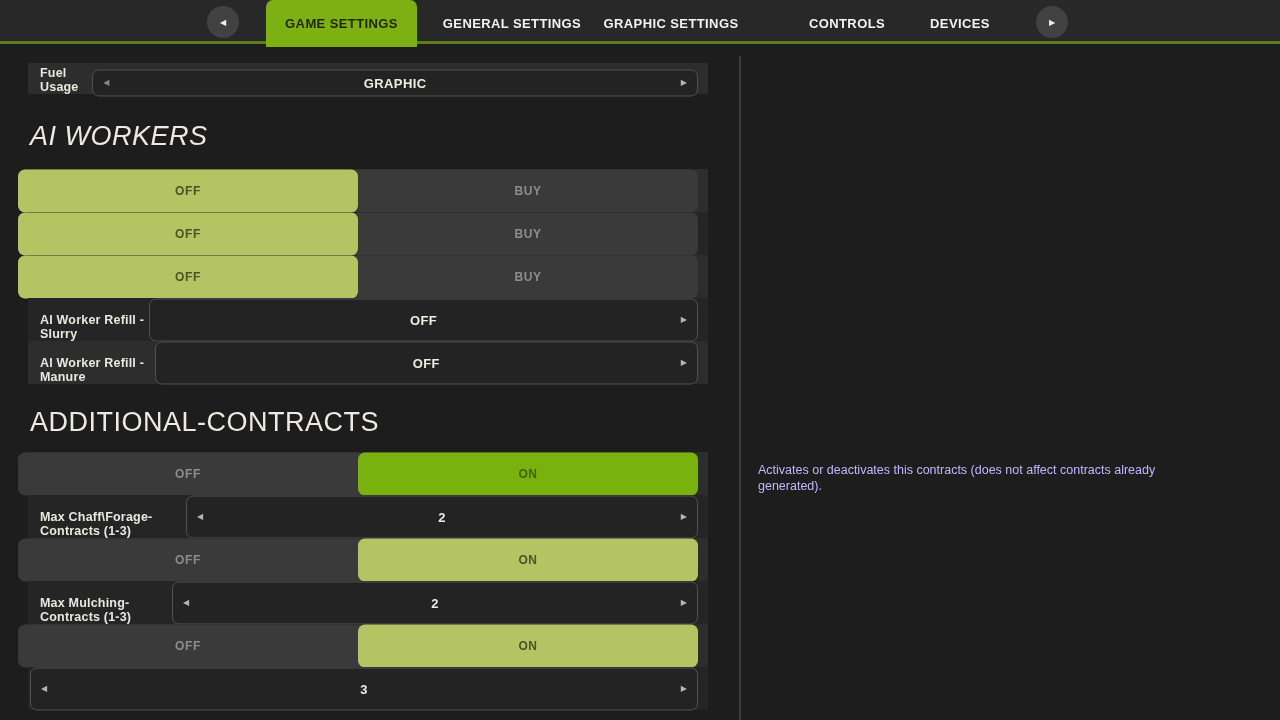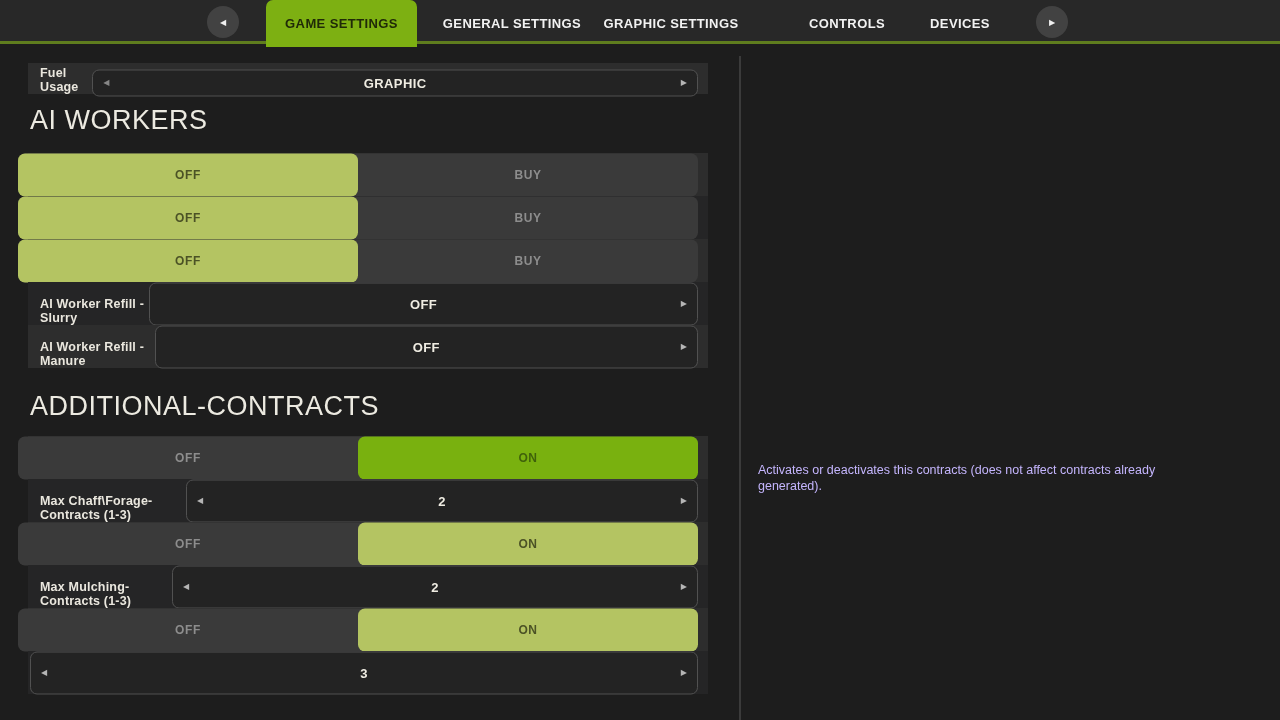--- a/index.html
+++ b/index.html
@@ -26,21 +26,21 @@
 
   
   .content { position:absolute; top:47px; left:0; right:0; bottom:0; }
   .left-col { position:absolute; left:28px; top:0; width:680px; }
   .divider { position:absolute; left:739px; top:9px; bottom:0; width:2px; background:#3b3b3b; }
   .info-text { position:absolute; left:758px; top:415px; width:460px;
                font-size:12.5px; color:#c4b5fd; line-height:16px; }
 
   .section-title { font-size:27px; line-height:36px; color:#eceae1; font-weight:400;
                    letter-spacing:.5px; }
-  .st-ai  { margin:8px 0 15px 2px; }
+  .st-ai  { margin:24px 0 15px 2px;font-style:italic; }
   .st-add { margin:20px 0 12px 2px; }
 
   .row { position:relative; display:flex; align-items:flex-end; height:43px; padding-left:12px; }
   .row.light { background:#2d2d2d; }
   .row.dark  { background:#252526; }
   .row.first { margin-top:16px; height:31px; }
   .row .label { font-size:12.5px; font-weight:bold; color:#eae7de; letter-spacing:.2px; }
 
   .ctrl { position:absolute; right:10px; top:50%; transform:translateY(-50%);
           width:229px; height:30px; }

